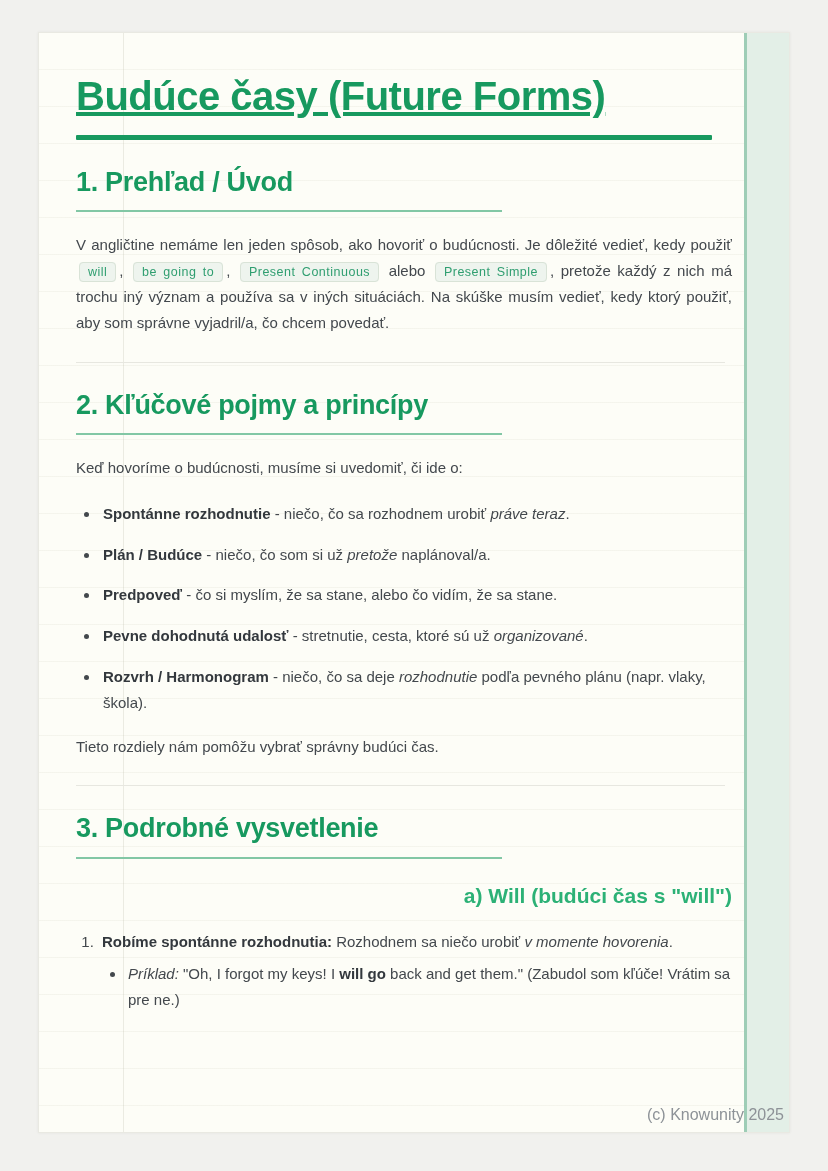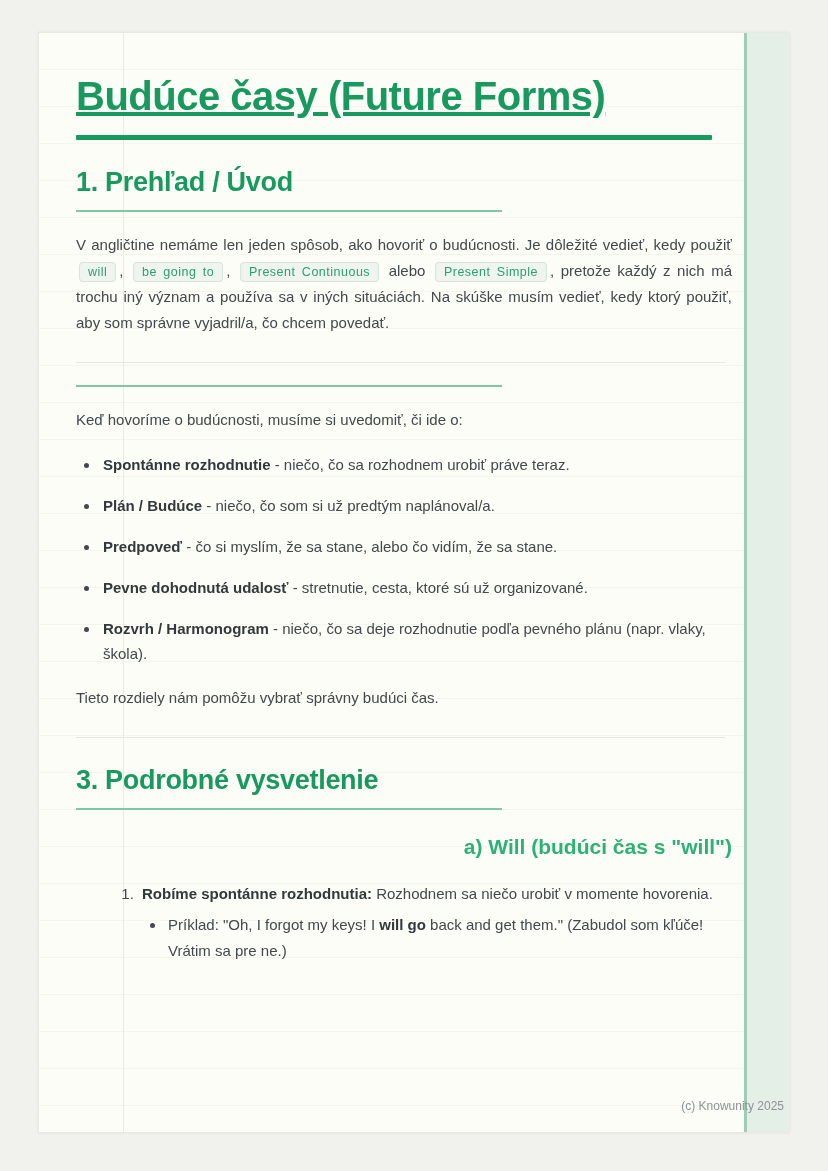--- a/index.html
+++ b/index.html
@@ -58,41 +58,41 @@
   }
   p{margin:14px 0;}
   .justify{text-align:justify;}
   hr.divider{
     border:none;border-top:1px solid #e7e7e0;
     margin:26px 0 22px 0;width:99%;
   }
   ul.concepts{margin:20px 0 18px 0;padding-left:24px;}
   ul.concepts > li{margin-bottom:15px;padding-left:3px;}
   ol.usage{margin:20px 0 0 0;padding-left:22px;}
-  ol.usage > li{padding-left:4px;margin-left:40px;}
+  ol.usage > li{padding-left:4px;}
   ul.sub{list-style:disc;margin:6px 0 0 0;padding-left:24px;}
   ul.sub > li{padding-left:2px;}
   li::marker{color:#43484d;}
   .seg-b{font-weight:700;color:#33383d;}
-  .seg-i{}
+  .seg-i{font-style:italic;}
   .seg-code{
     font-family:Liberation Sans, sans-serif;
     font-size:12.5px;
     color:#2f9e70;
     background:#eef4ee;
     border:1px solid #d9e3d7;
     border-radius:4px;
     padding:2px 8px;
     margin:0 3px;
     white-space:nowrap;
     letter-spacing:0.5px;
   }
   .footer{
-    position:absolute;right:5px;bottom:19px;
-    font-size:12px;color:#8d9297;z-index:2;
+    position:absolute;right:5px;bottom:8px;
+    font-size:16px;color:#8d9297;z-index:2;
   }
 </style>
 </head>
 <body>
 
 <div class="page">
   <div class="stripe"></div>
 
   <div class="content">
 
@@ -101,25 +101,26 @@
 
     <section>
       <h2>1. Prehľad / Úvod</h2>
       <div class="h2-rule"></div>
       <p class="justify"><span>V angličtine nemáme len jeden spôsob, ako hovoriť o budúcnosti. Je dôležité vedieť, kedy použiť </span><span class="seg-code">will</span><span>, </span><span class="seg-code">be going to</span><span>, </span><span class="seg-code">Present Continuous</span><span> alebo </span><span class="seg-code">Present Simple</span><span>, pretože každý z nich má trochu iný význam a používa sa v iných situáciách. Na skúške musím vedieť, kedy ktorý použiť, aby som správne vyjadril/a, čo chcem povedať.</span></p>
     </section>
 
     <hr class="divider">
 
     <section>
+      <h2>2. Kľúčové pojmy a princípy</h2>
       <div class="h2-rule"></div>
       <p>Keď hovoríme o budúcnosti, musíme si uvedomiť, či ide o:</p>
       <ul class="concepts">
         <li><span class="seg-b">Spontánne rozhodnutie</span><span> - niečo, čo sa rozhodnem urobiť </span><span class="seg-i">práve teraz</span><span>.</span></li>
-        <li><span class="seg-b">Plán / Budúce</span><span> - niečo, čo som si už </span><span class="seg-i">predtým</span><span> naplánoval/a.</span></li>
+        <li><span class="seg-b">Plán / Budúce</span><span> - niečo, čo som si už </span><span class="seg-i">pretože</span><span> naplánoval/a.</span></li>
         <li><span class="seg-b">Predpoveď</span><span> - čo si myslím, že sa stane, alebo čo vidím, že sa stane.</span></li>
         <li><span class="seg-b">Pevne dohodnutá udalosť</span><span> - stretnutie, cesta, ktoré sú už </span><span class="seg-i">organizované</span><span>.</span></li>
         <li><span class="seg-b">Rozvrh / Harmonogram</span><span> - niečo, čo sa deje </span><span class="seg-i">rozhodnutie</span><span> podľa pevného plánu (napr. vlaky, škola).</span></li>
       </ul>
       <p>Tieto rozdiely nám pomôžu vybrať správny budúci čas.</p>
     </section>
 
     <hr class="divider">
 
     <section>

